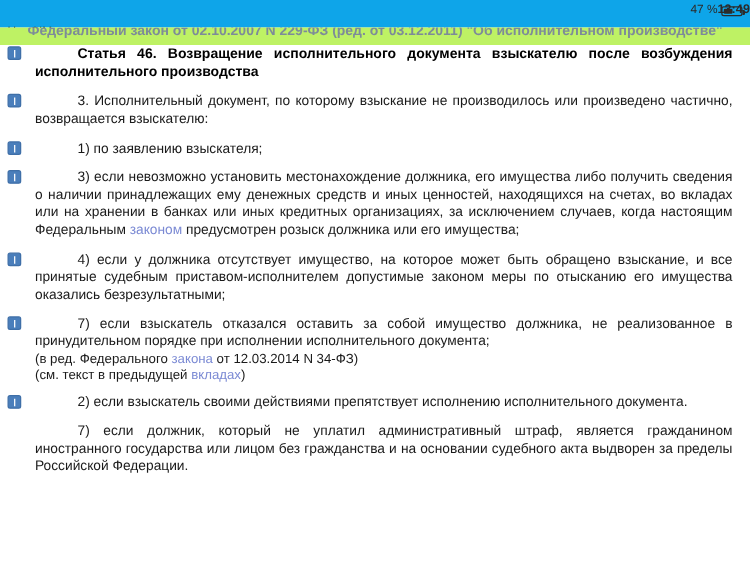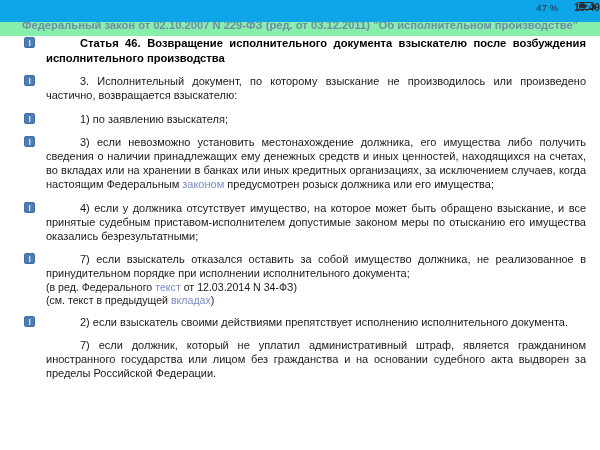--- a/index.html
+++ b/index.html
@@ -52,22 +52,22 @@
     font-size: 8.5px;
     line-height: 10px;
     color: #3c3c3c;
     margin-top: 0px;
   }
   .sb-right {
     position: absolute;
     right: 6px;
     top: 2px;
     display: flex;
-    align-items: flex-start;
-    gap: 19px;
+    align-items: flex-end;
+    gap: 3px;
     font-size: 9.5px;
     line-height: 11px;
   }
   
   .wifi-icon {
     display: inline-block;
     width: 11px;
     height: 9px;
     position: relative;
   }
@@ -115,38 +115,38 @@
     width: 45%;
     background: #2b2b2b;
     border-radius: 1px;
   }
 
   
   .doc-header {
     height: 14px;
     overflow: hidden;
     position: relative;
-    background: #86efac;
+    background: #bef264;
   }
   .doc-header .htext {
     position: absolute;
     top: -4px;
     left: 22px;
     right: 12px;
     color: #6b6fa8;
     font-size: 11.2px;
     line-height: 14px;
     white-space: nowrap;
     font-weight: bold;
     opacity: 0.78;
   }
 
   
   .doc {
-    padding: 0 14px 0 22px;
+    padding: 0 14px 0 4px;
     box-sizing: border-box;
     background: #ffffff;
   }
   .block {
     position: relative;
     padding-left: 24px;
     margin: 0 0 9px 0;
   }
   .block.tight { margin-bottom: 7px; }
 
@@ -257,21 +257,21 @@
   </div>
 
   <div class="block">
     <span class="info-icon"></span>
     <p class="para">4) если у должника отсутствует имущество, на которое может быть обращено взыскание, и все принятые судебным приставом-исполнителем допустимые законом меры по отысканию его имущества оказались безрезультатными;</p>
   </div>
 
   <div class="block tight">
     <span class="info-icon"></span>
     <p class="para">7) если взыскатель отказался оставить за собой имущество должника, не реализованное в принудительном порядке при исполнении исполнительного документа;</p>
-    <p class="note"><span>(в ред. Федерального </span><a class="lnk">текст</a><span> от 12.03.2014 N 34-ФЗ)</span></p>
+    <p class="note"><span>(в ред. Федерального </span><a class="lnk">закона</a><span> от 12.03.2014 N 34-ФЗ)</span></p>
     <p class="note"><span>(см. текст в предыдущей </span><a class="lnk">вкладах</a><span>)</span></p>
   </div>
 
   <div class="block">
     <span class="info-icon"></span>
     <p class="para">2) если взыскатель своими действиями препятствует исполнению исполнительного документа.</p>
   </div>
 
   <div class="block tight">
     <p class="para">7) если должник, который не уплатил административный штраф, является гражданином иностранного государства или лицом без гражданства и на основании судебного акта выдворен за пределы Российской Федерации.</p>

